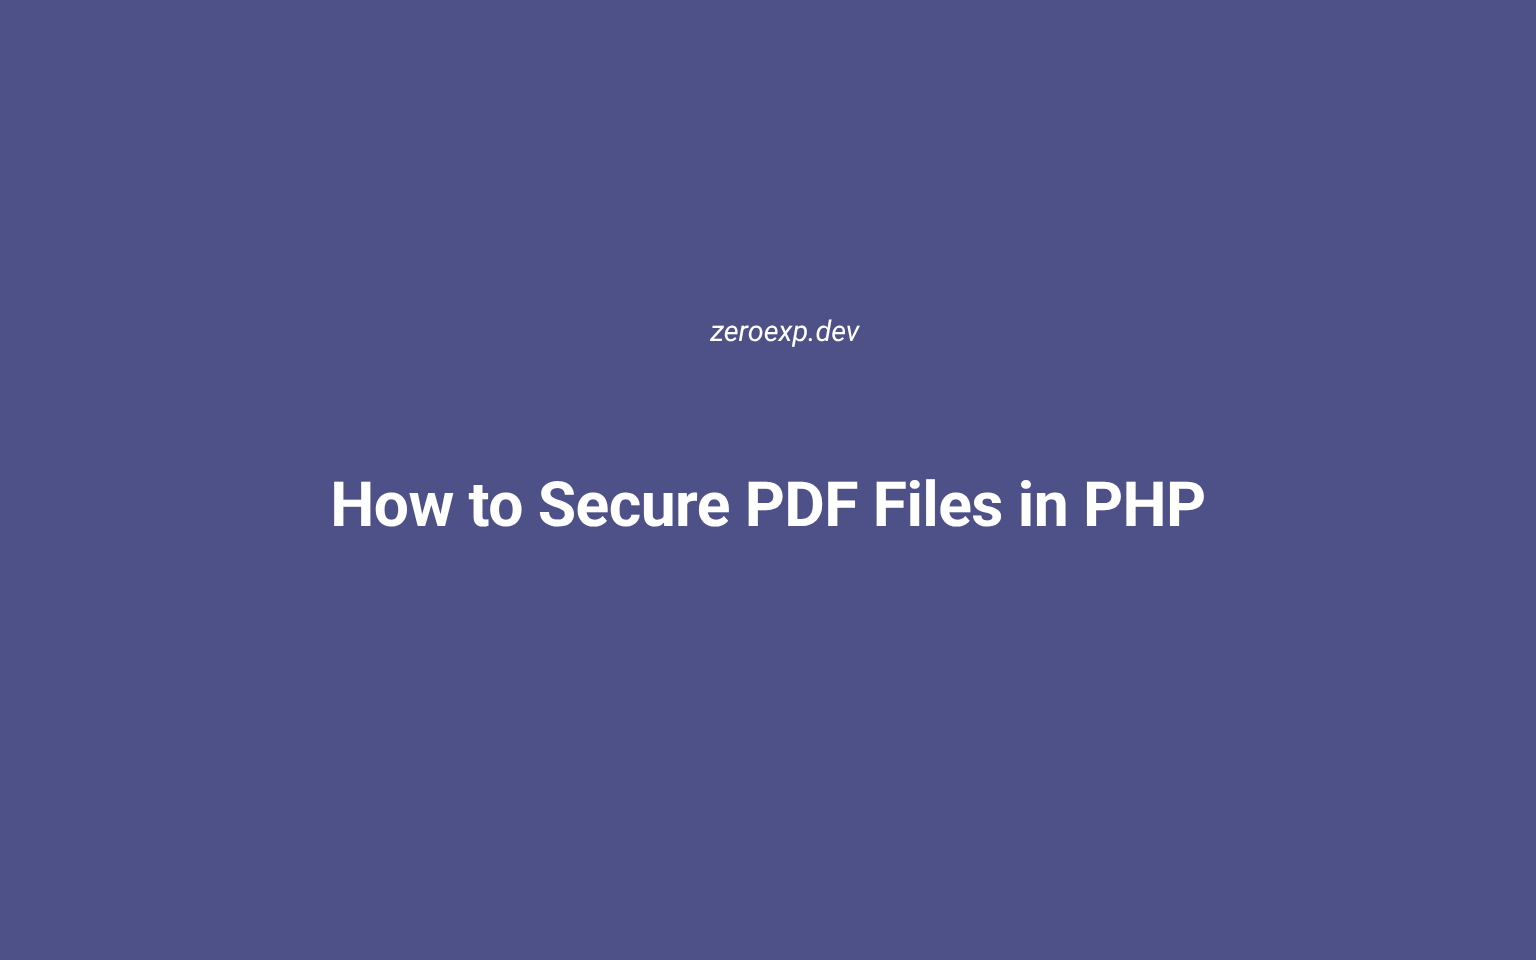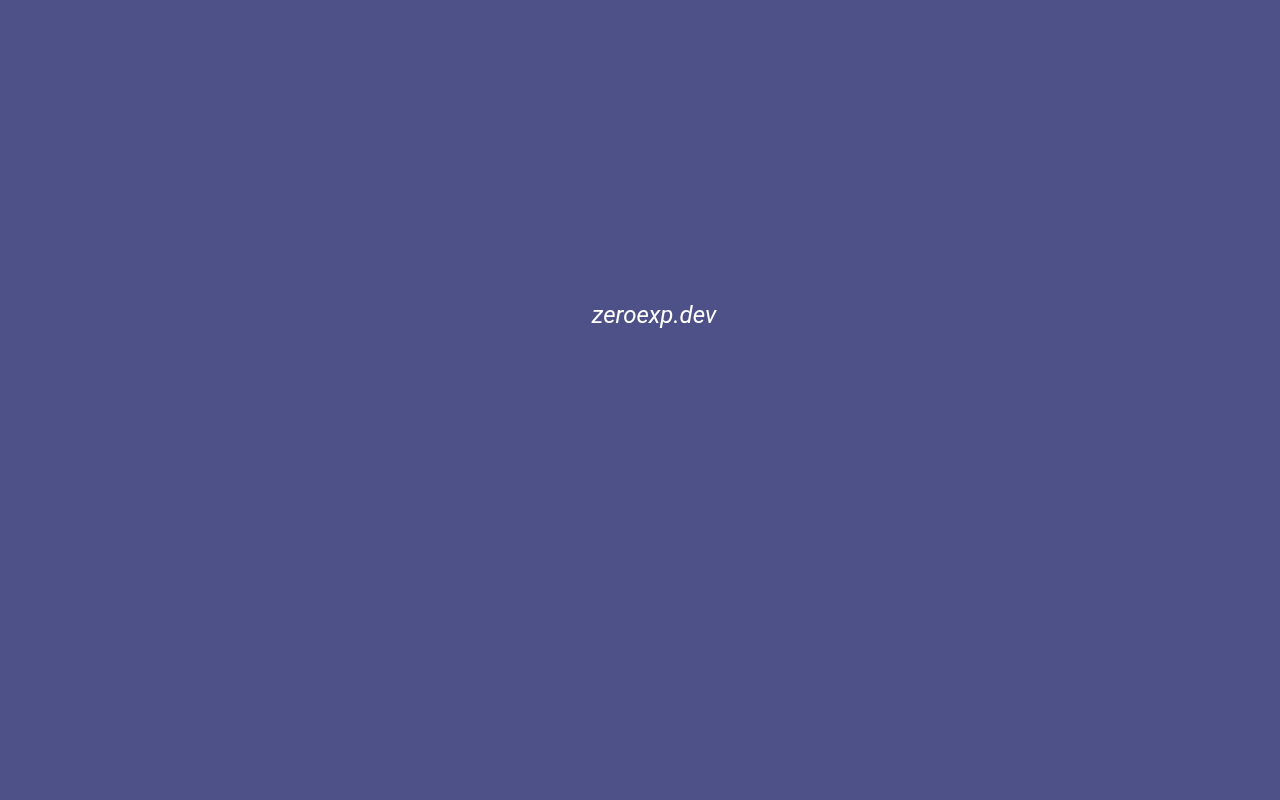--- a/index.html
+++ b/index.html
@@ -44,13 +44,14 @@
       font-style: italic;
       font-weight: 500;
       letter-spacing: -0.3px;
     }
   </style>
 </head>
 <body>
 
 <div class="content">
   <div class="site-name">zeroexp.dev</div>
+  <h1 class="title">How to Secure PDF Files in PHP</h1>
 </div>
 
 </body></html>

